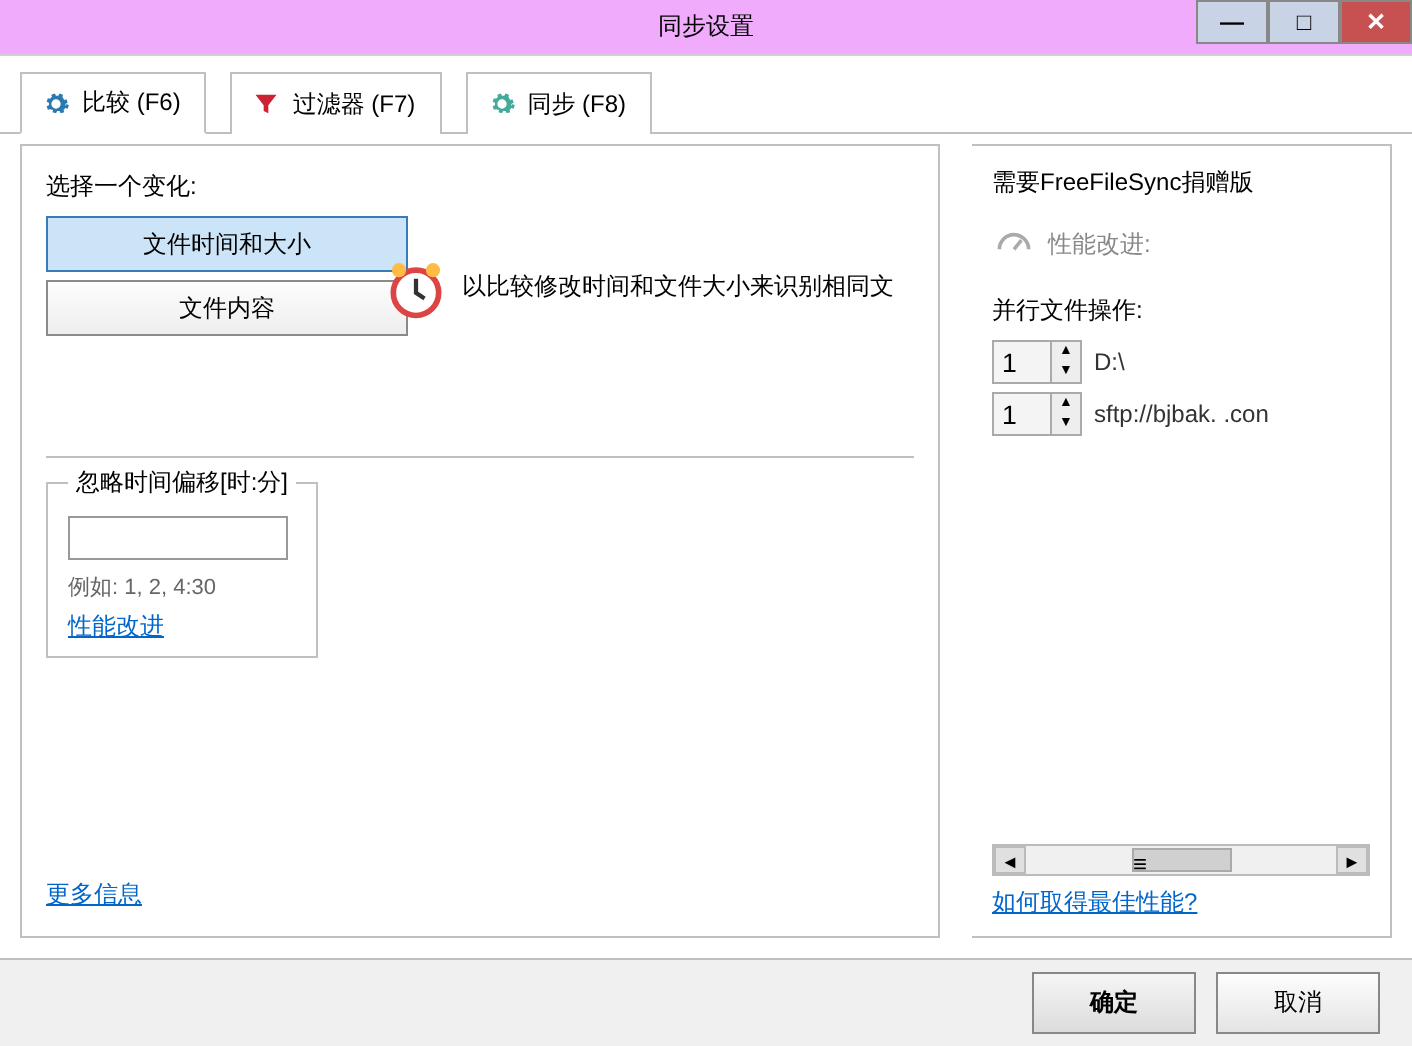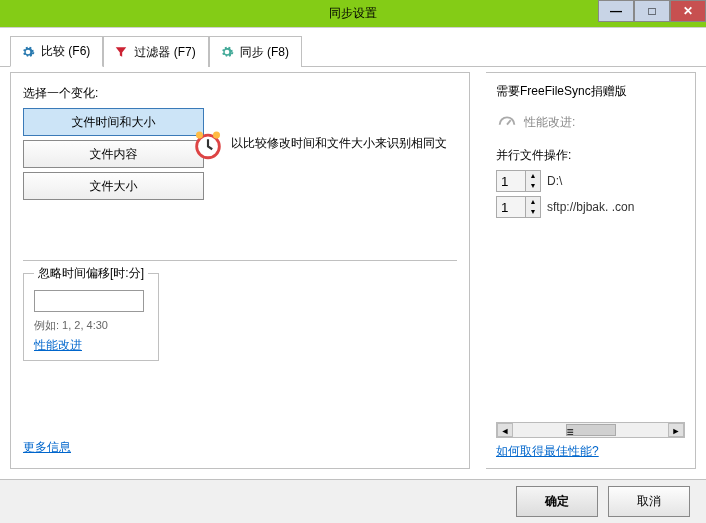--- a/index.html
+++ b/index.html
@@ -1,24 +1,24 @@
 <!DOCTYPE html>
 <html><head>
 <meta charset="utf-8">
 <style>
 * { box-sizing: border-box; margin: 0; padding: 0; }
 body { font-family: "Microsoft YaHei", "Segoe UI", Tahoma, sans-serif; font-size: 12px; background: #fff; width: 706px; height: 523px; position: relative; color: #000; }
-.titlebar { height: 28px; background: #84cc16; border-bottom: 1px solid #d0d0d0; display: flex; align-items: center; position: relative; }
+.titlebar { height: 28px; background: #f0abfc; border-bottom: 1px solid #d0d0d0; display: flex; align-items: center; position: relative; }
 .titlebar-text { flex: 1; text-align: center; font-size: 12px; }
 .win-controls { position: absolute; right: 0; top: 0; display: flex; }
 .win-btn { width: 36px; height: 22px; border: 1px solid #888; display: flex; align-items: center; justify-content: center; font-family: sans-serif; font-weight: bold; }
 .win-min { background: #c8d4e6; }
 .win-max { background: #c8d4e6; }
 .win-close { background: #c75050; color: #fff; }
-.tabs-row { display: flex; padding: 8px 10px 0 10px; border-bottom: 1px solid #c0c0c0; gap: 0; }
+.tabs-row { display: flex; padding: 8px 10px 0 10px; border-bottom: 1px solid #c0c0c0; gap: 12px; }
 .tab { padding: 6px 12px 6px 10px; border: 1px solid #c0c0c0; border-bottom: none; background: #fff; display: flex; align-items: center; gap: 6px; cursor: pointer; margin-bottom: -1px; }
 .tab.active { background: #fff; border-bottom: 1px solid #fff; }
 .tab-icon { width: 14px; height: 14px; display: inline-block; }
 .icon-gear-blue { color: #2a7ab0; }
 .icon-funnel { color: #c23; }
 .icon-gear-green { color: #4a9; }
 .content { display: flex; padding: 10px; gap: 16px; position: absolute; top: 62px; bottom: 44px; left: 0; right: 0; }
 .left-col { flex: 1; border: 1px solid #c0c0c0; padding: 12px; position: relative; }
 .right-col { width: 210px; border: 1px solid #c0c0c0; border-left: none; padding: 10px; position: relative; display: flex; flex-direction: column; }
 .section-label { margin-bottom: 6px; }
@@ -96,21 +96,20 @@
     <span>同步 (F8)</span>
   </div>
 </div>
 
 <div class="content">
   <div class="left-col">
     <div class="section-label">选择一个变化:</div>
     <div class="choice-btns">
       <button class="choice-btn selected">文件时间和大小</button>
       <button class="choice-btn">文件内容</button>
-      <button class="choice-btn">文件大小</button>
     </div>
     <span class="clock-icon">
       <svg width="34" height="34" viewBox="0 0 24 24">
           <circle cx="12" cy="13" r="8" fill="#fff" stroke="#d44" stroke-width="2"></circle>
           <path d="M12 8v5l3 2" stroke="#333" stroke-width="1.5" fill="none"></path>
           <circle cx="6" cy="5" r="2.5" fill="#fb4"></circle>
           <circle cx="18" cy="5" r="2.5" fill="#fb4"></circle>
         </svg>
     </span>
     <span class="desc-text">以比较修改时间和文件大小来识别相同文</span>

